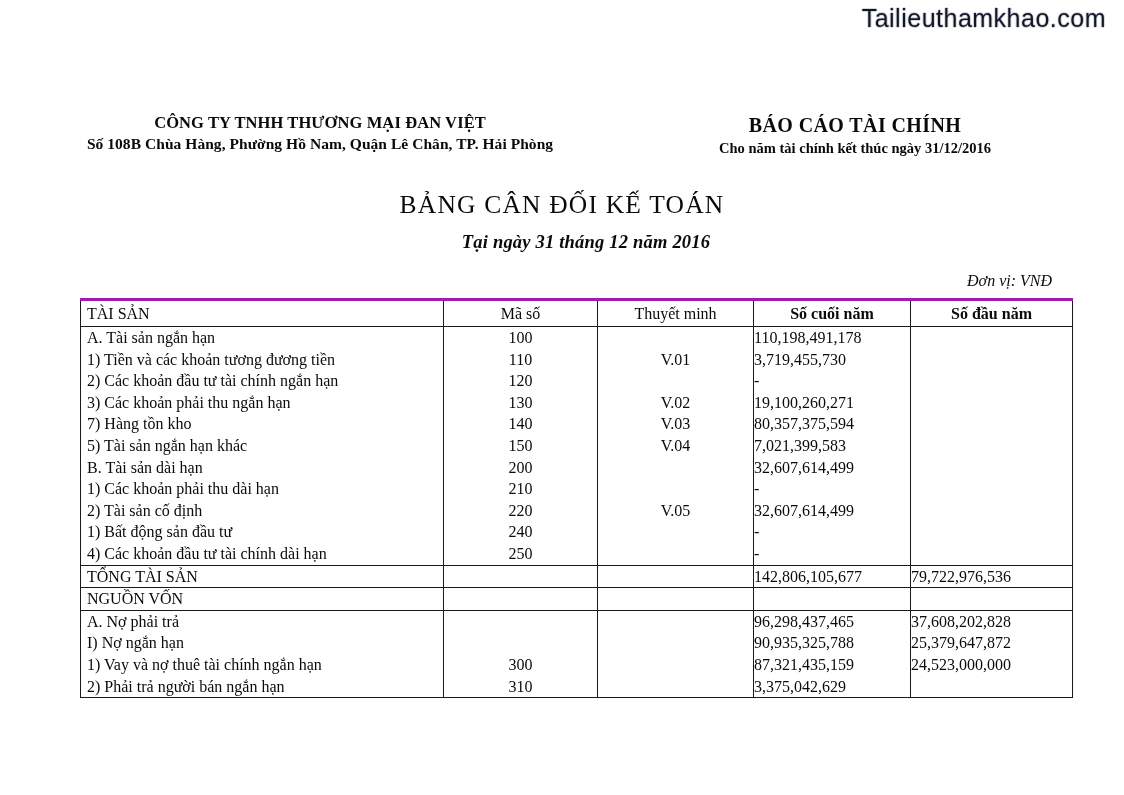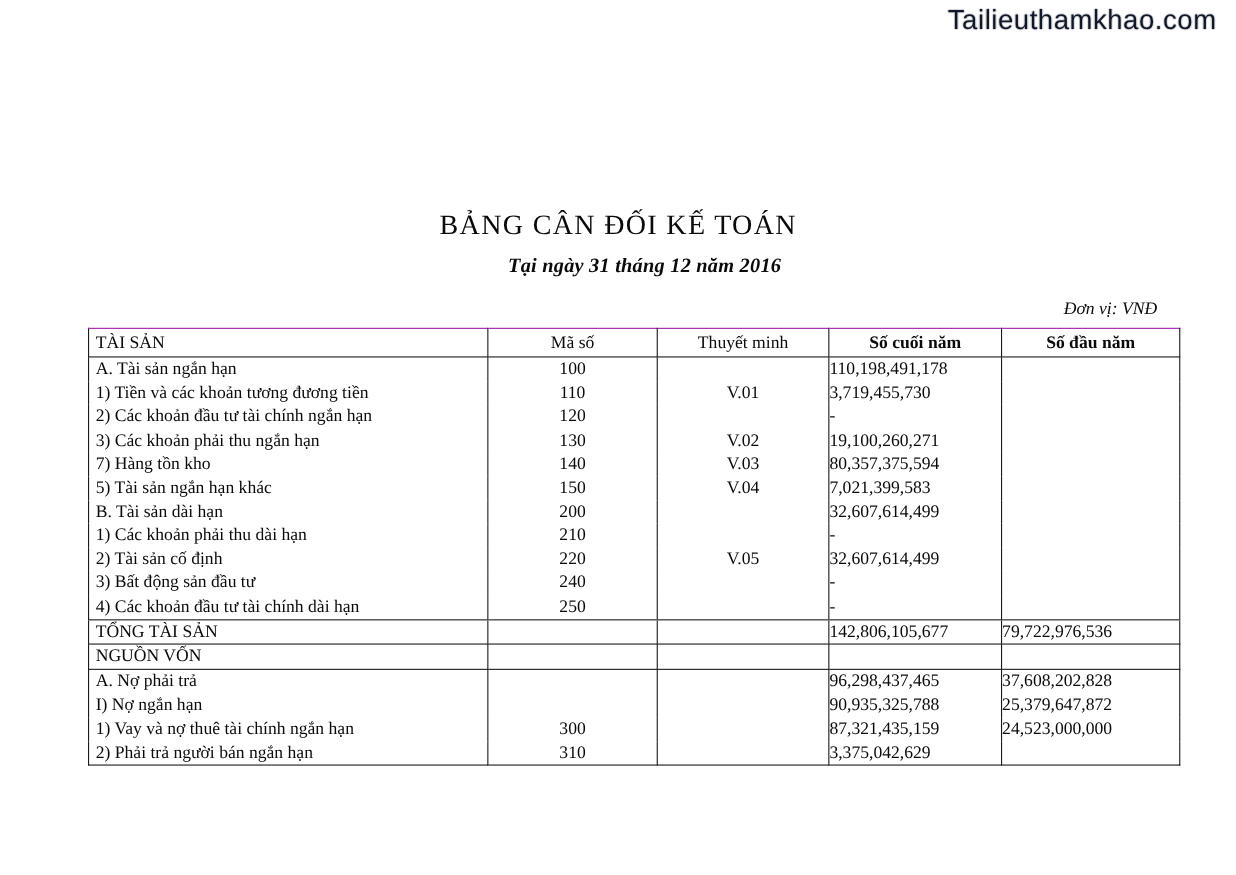--- a/index.html
+++ b/index.html
@@ -145,21 +145,21 @@
     white-space: nowrap;
     overflow: hidden;
   }
   .cell.name { text-align: left;   padding-left: 6px; }
   .cell.code { text-align: center; }
   .cell.note { text-align: center; }
   .cell.num  { text-align: left;  padding-right: 9px; }
 
   
   .hdr-row .cell {
-    border-top: 1px solid #a21caf;
+    border-top: 3px solid #a21caf;
     border-bottom: 1px solid #1a1a1a;
     height: 25px;
     line-height: 25px;
   }
   .hdr-row .cell.name { font-weight: normal; }
   .hdr-row .cell.code,
   .hdr-row .cell.note { font-weight: normal; }
   .hdr-row .cell.num  { font-weight: bold; text-align: center; padding-right: 0; }
 
   
@@ -174,20 +174,30 @@
   .last-row .cell { border-bottom: 1px solid #1a1a1a; }
 
 </style>
 </head>
 <body>
 
 <div class="page">
 
   <div class="watermark">Tailieuthamkhao.com</div>
 
+  <div class="header-row">
+    <div class="company-block">
+      <div class="company-name">CÔNG TY TNHH THƯƠNG MẠI ĐAN VIỆT</div>
+      <div class="company-address">Số 108B Chùa Hàng, Phường Hồ Nam, Quận Lê Chân, TP. Hải Phòng</div>
+    </div>
+    <div class="report-block">
+      <div class="report-title">BÁO CÁO TÀI CHÍNH</div>
+      <div class="report-period">Cho năm tài chính kết thúc ngày 31/12/2016</div>
+    </div>
+  </div>
 
   <div class="doc-title">BẢNG CÂN ĐỐI KẾ TOÁN</div>
   <div class="doc-subtitle">Tại ngày 31 tháng 12 năm 2016</div>
   <div class="unit-label">Đơn vị: VNĐ</div>
 
   <table class="bs-table">
     <colgroup>
       <col class="c-name">
         <col class="c-code">
         <col class="c-note">
@@ -261,21 +271,21 @@
           <td class="cell num"></td>
         </tr>
         <tr>
           <td class="cell name">2) Tài sản cố định</td>
           <td class="cell code">220</td>
           <td class="cell note">V.05</td>
           <td class="cell num">32,607,614,499</td>
           <td class="cell num"></td>
         </tr>
         <tr>
-          <td class="cell name">3) Bất động sản đầu tư</td>
+          <td class="cell name">1) Bất động sản đầu tư</td>
           <td class="cell code">240</td>
           <td class="cell note"></td>
           <td class="cell num">-</td>
           <td class="cell num"></td>
         </tr>
         <tr>
           <td class="cell name">4) Các khoản đầu tư tài chính dài hạn</td>
           <td class="cell code">250</td>
           <td class="cell note"></td>
           <td class="cell num">-</td>

